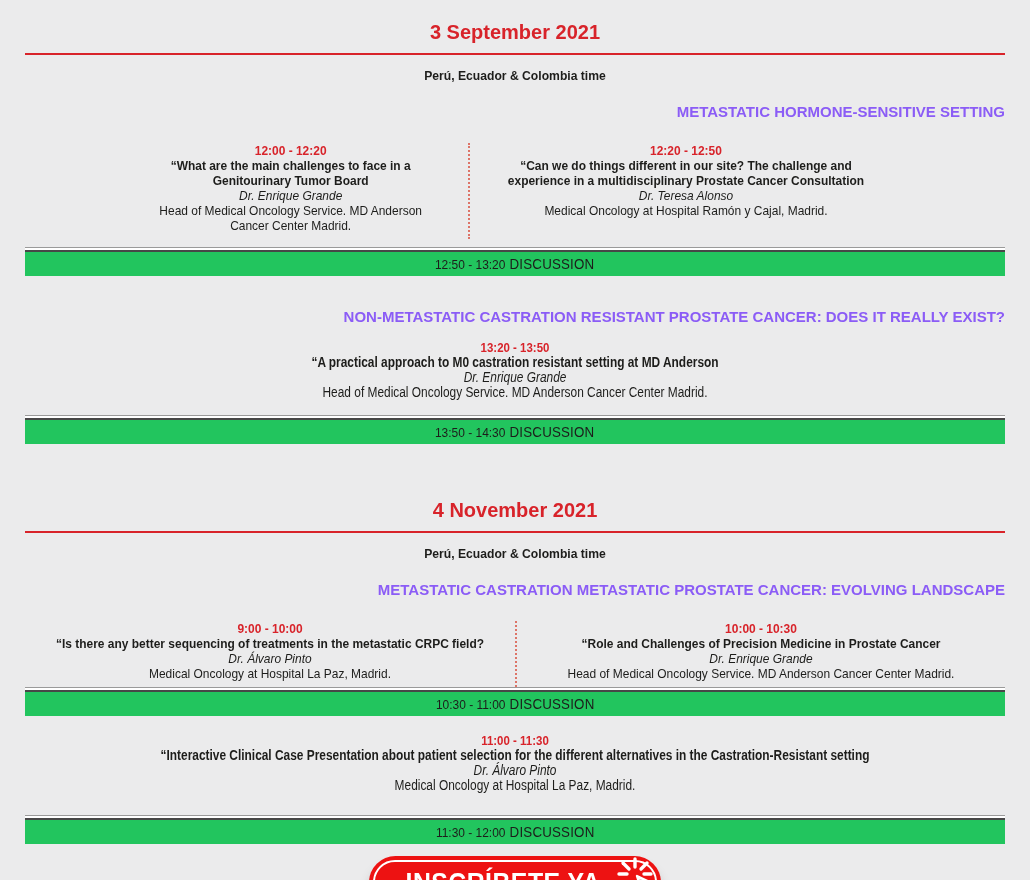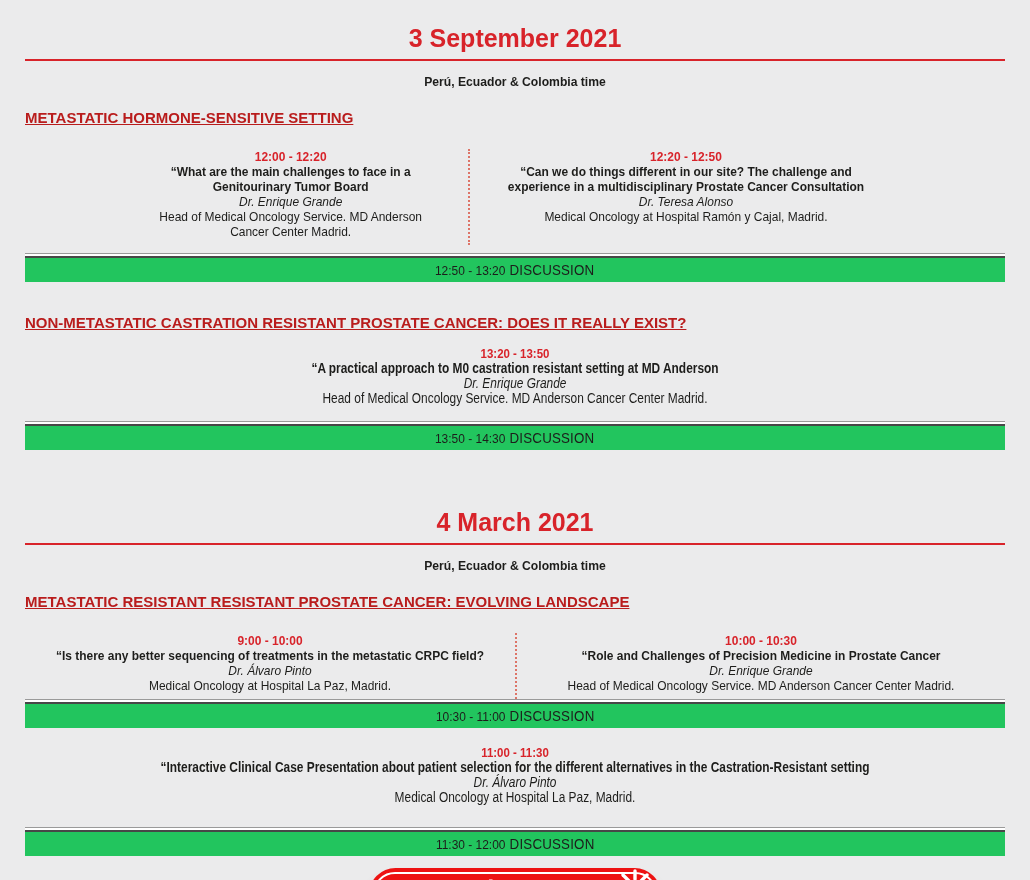--- a/index.html
+++ b/index.html
@@ -7,35 +7,35 @@
   body {
     width:1030px; height:880px;
     background:#ebebec;
     font-family:"Liberation Sans", sans-serif;
     color:#1d1d1b;
     overflow:hidden;
   }
   .page { width:980px; margin:0 auto; }
 
   .day-title {
-    margin:10px 0 9px 0; padding-top:16px;
-    text-align:center; font-size:25px; font-weight:bold;
+    margin:4px 0 9px 0; padding-top:16px;
+    text-align:center; font-size:20px; font-weight:bold;
     color:#d8232a; line-height:24px;
   }
   .day-title.second { padding-top:50px; }
   .red-rule { height:2px; background:#d8232a; }
 
   .timezone {
     margin-top:13px; text-align:center;
     font-size:13.5px; font-weight:bold; line-height:15px;
     transform:scaleX(0.9);
   }
   .sec-heading {
-    margin-top:21px; text-align:left;
-    font-size:15px; font-weight:bold; color:#b91c1c; line-height:16px;text-decoration:underline;
+    margin-top:21px; text-align:right;
+    font-size:15px; font-weight:bold; color:#8b5cf6; line-height:16px;
   }
 
   
   .row { display:grid; margin-top:23px; }
   .row.d1 { grid-template-columns:445px 535px; }
   .row.d2 { grid-template-columns:492px 488px; }
   .col { padding-bottom:6px; }
   .col-l { border-right:2px dotted #dd7468; }
   .row.d1 .col-l .cellwrap { padding-left:96px; }
   .row.d1 .col-r .cellwrap { padding-left:8px; padding-right:120px; }
@@ -136,25 +136,25 @@
     <div class="aff">Head of Medical Oncology Service. MD Anderson Cancer Center Madrid.</div>
   </div>
 
   <div class="disc m15">
     <div class="disc-rule"></div>
     <div class="disc-band">
       <span class="disc-line"><span class="disc-time">13:50 - 14:30</span> <span class="disc-label">DISCUSSION</span></span>
     </div>
   </div>
 
-  <h1 class="day-title second">4 March 2021</h1>
+  <h1 class="day-title second">4 November 2021</h1>
   <div class="red-rule"></div>
   <div class="timezone">Perú, Ecuador &amp; Colombia time</div>
 
-  <div class="sec-heading">METASTATIC RESISTANT RESISTANT PROSTATE CANCER: EVOLVING LANDSCAPE</div>
+  <div class="sec-heading">METASTATIC CASTRATION METASTATIC PROSTATE CANCER: EVOLVING LANDSCAPE</div>
 
   <div class="row d2">
     <div class="col col-l">
       <div class="cellwrap">
         <div class="time">9:00 - 10:00</div>
         <div class="ttl">“Is there any better sequencing of treatments in the metastatic CRPC field?</div>
         <div class="spk">Dr. Álvaro Pinto</div>
         <div class="aff">Medical Oncology at Hospital La Paz, Madrid.</div>
       </div>
     </div>

